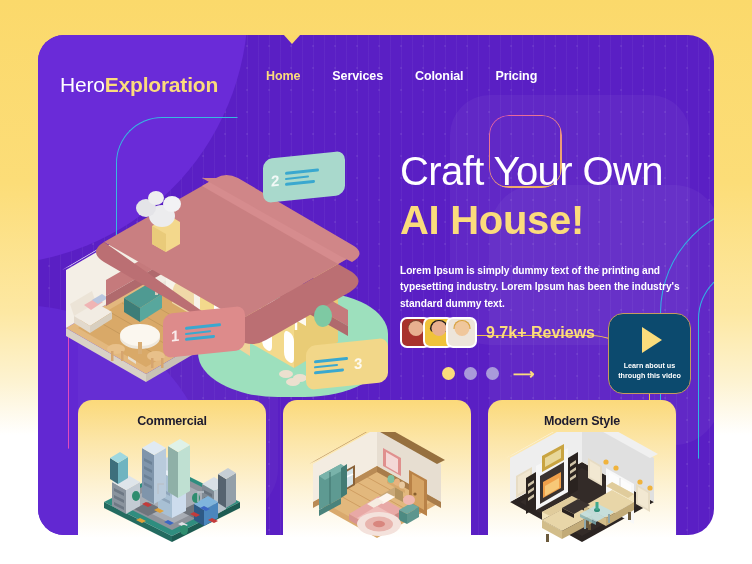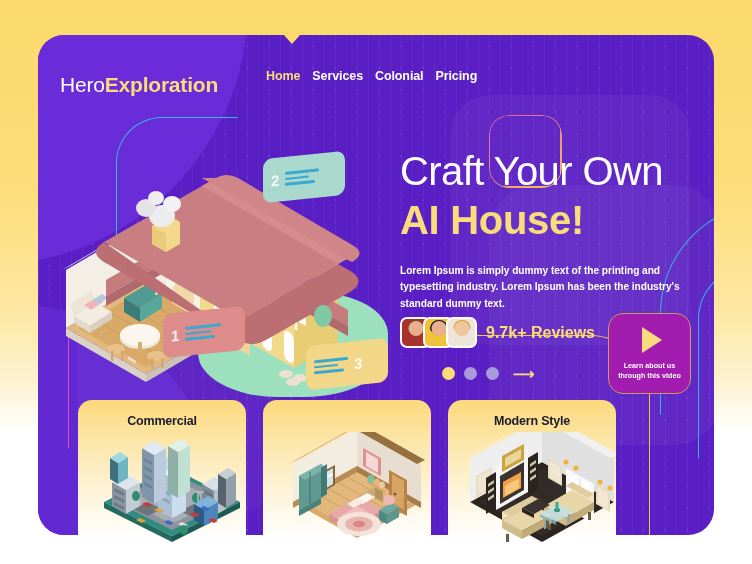--- a/index.html
+++ b/index.html
@@ -120,21 +120,21 @@
     display:flex; align-items:center;
   }
   .brand {
     position:absolute; left:22px; top:50px; transform:translateY(-50%);
     font-size: 21px; font-weight: 400; color:#ffffff; letter-spacing:-0.2px;
     white-space: nowrap;
   }
   .brand .b-bold { font-weight: 800; color:#fbdc7c; }
   .navlinks {
     position:absolute; left:228px; top:34px;
-    display:flex; gap:12px; align-items:center;
+    display:flex; gap:32px; align-items:center;
   }
   .navlink {
     font-size:12.5px; font-weight:700; color:#ffffff; letter-spacing:-0.1px;
     cursor:pointer; white-space:nowrap;
   }
   .navlink.active { color:#fbdc7c; }
   .signin {
     position:absolute; left:586px; top:22px;
     width:76px; height:25px; border-radius:13px;
     background:#fbdc7c; color:#4a16a8;
@@ -201,21 +201,21 @@
   .pdot { width:13px; height:13px; border-radius:50%; background:#a99ada; cursor:pointer; }
   .pdot.active { background:#fbdc7c; }
   .parrow {
     margin-left:5px; color:#fbdc7c; font-size:15px; font-weight:700; line-height:1;
     cursor:pointer;
   }
   
   .videocard {
     position:absolute; left:570px; top:278px; width:81px; height:79px;
     border-radius:15px; border:1.2px solid #c79a5e;
-    background:#a21caf;
+    background:#0c4a6e;
     display:flex; flex-direction:column; align-items:center; justify-content:center;
     cursor:pointer;
   }
   .playtri {
     width:0;height:0;
     border-left:20px solid #fbdc7c;
     border-top:13px solid transparent;
     border-bottom:13px solid transparent;
     margin-bottom:8px; margin-left:4px;
   }
@@ -248,21 +248,21 @@
   .tip-3 { left:258px; top:222px; width:66px; height:32px; background:#f2d789; transform: skewY(-6deg); }
   .tip-3 .bar { background:#3aa8cf; }
   .tip-3 .b1 { width:34px;} .tip-3 .b2 { width:24px;} .tip-3 .b3 { width:30px;}
 
   
   .cards {
     position:absolute; left:78px; top:400px;
     display:flex; gap:17px;
   }
   .card {
-    width: 168px; height: 150px;
+    width: 188px; height: 150px;
     border-radius: 14px 14px 10px 10px;
     background: linear-gradient(180deg,#fbd97a 0%, #fce6a9 28%, #fdf2d4 58%, #ffffff 92%);
     overflow:hidden; position:relative;
     cursor:pointer;
   }
   .card-title {
     text-align:center; font-size:12.5px; font-weight:800; color:#1d1b2e;
     padding-top:14px; letter-spacing:-0.2px;
   }
   .card-art { position:absolute; left:0; right:0; top:32px; height:118px; }

